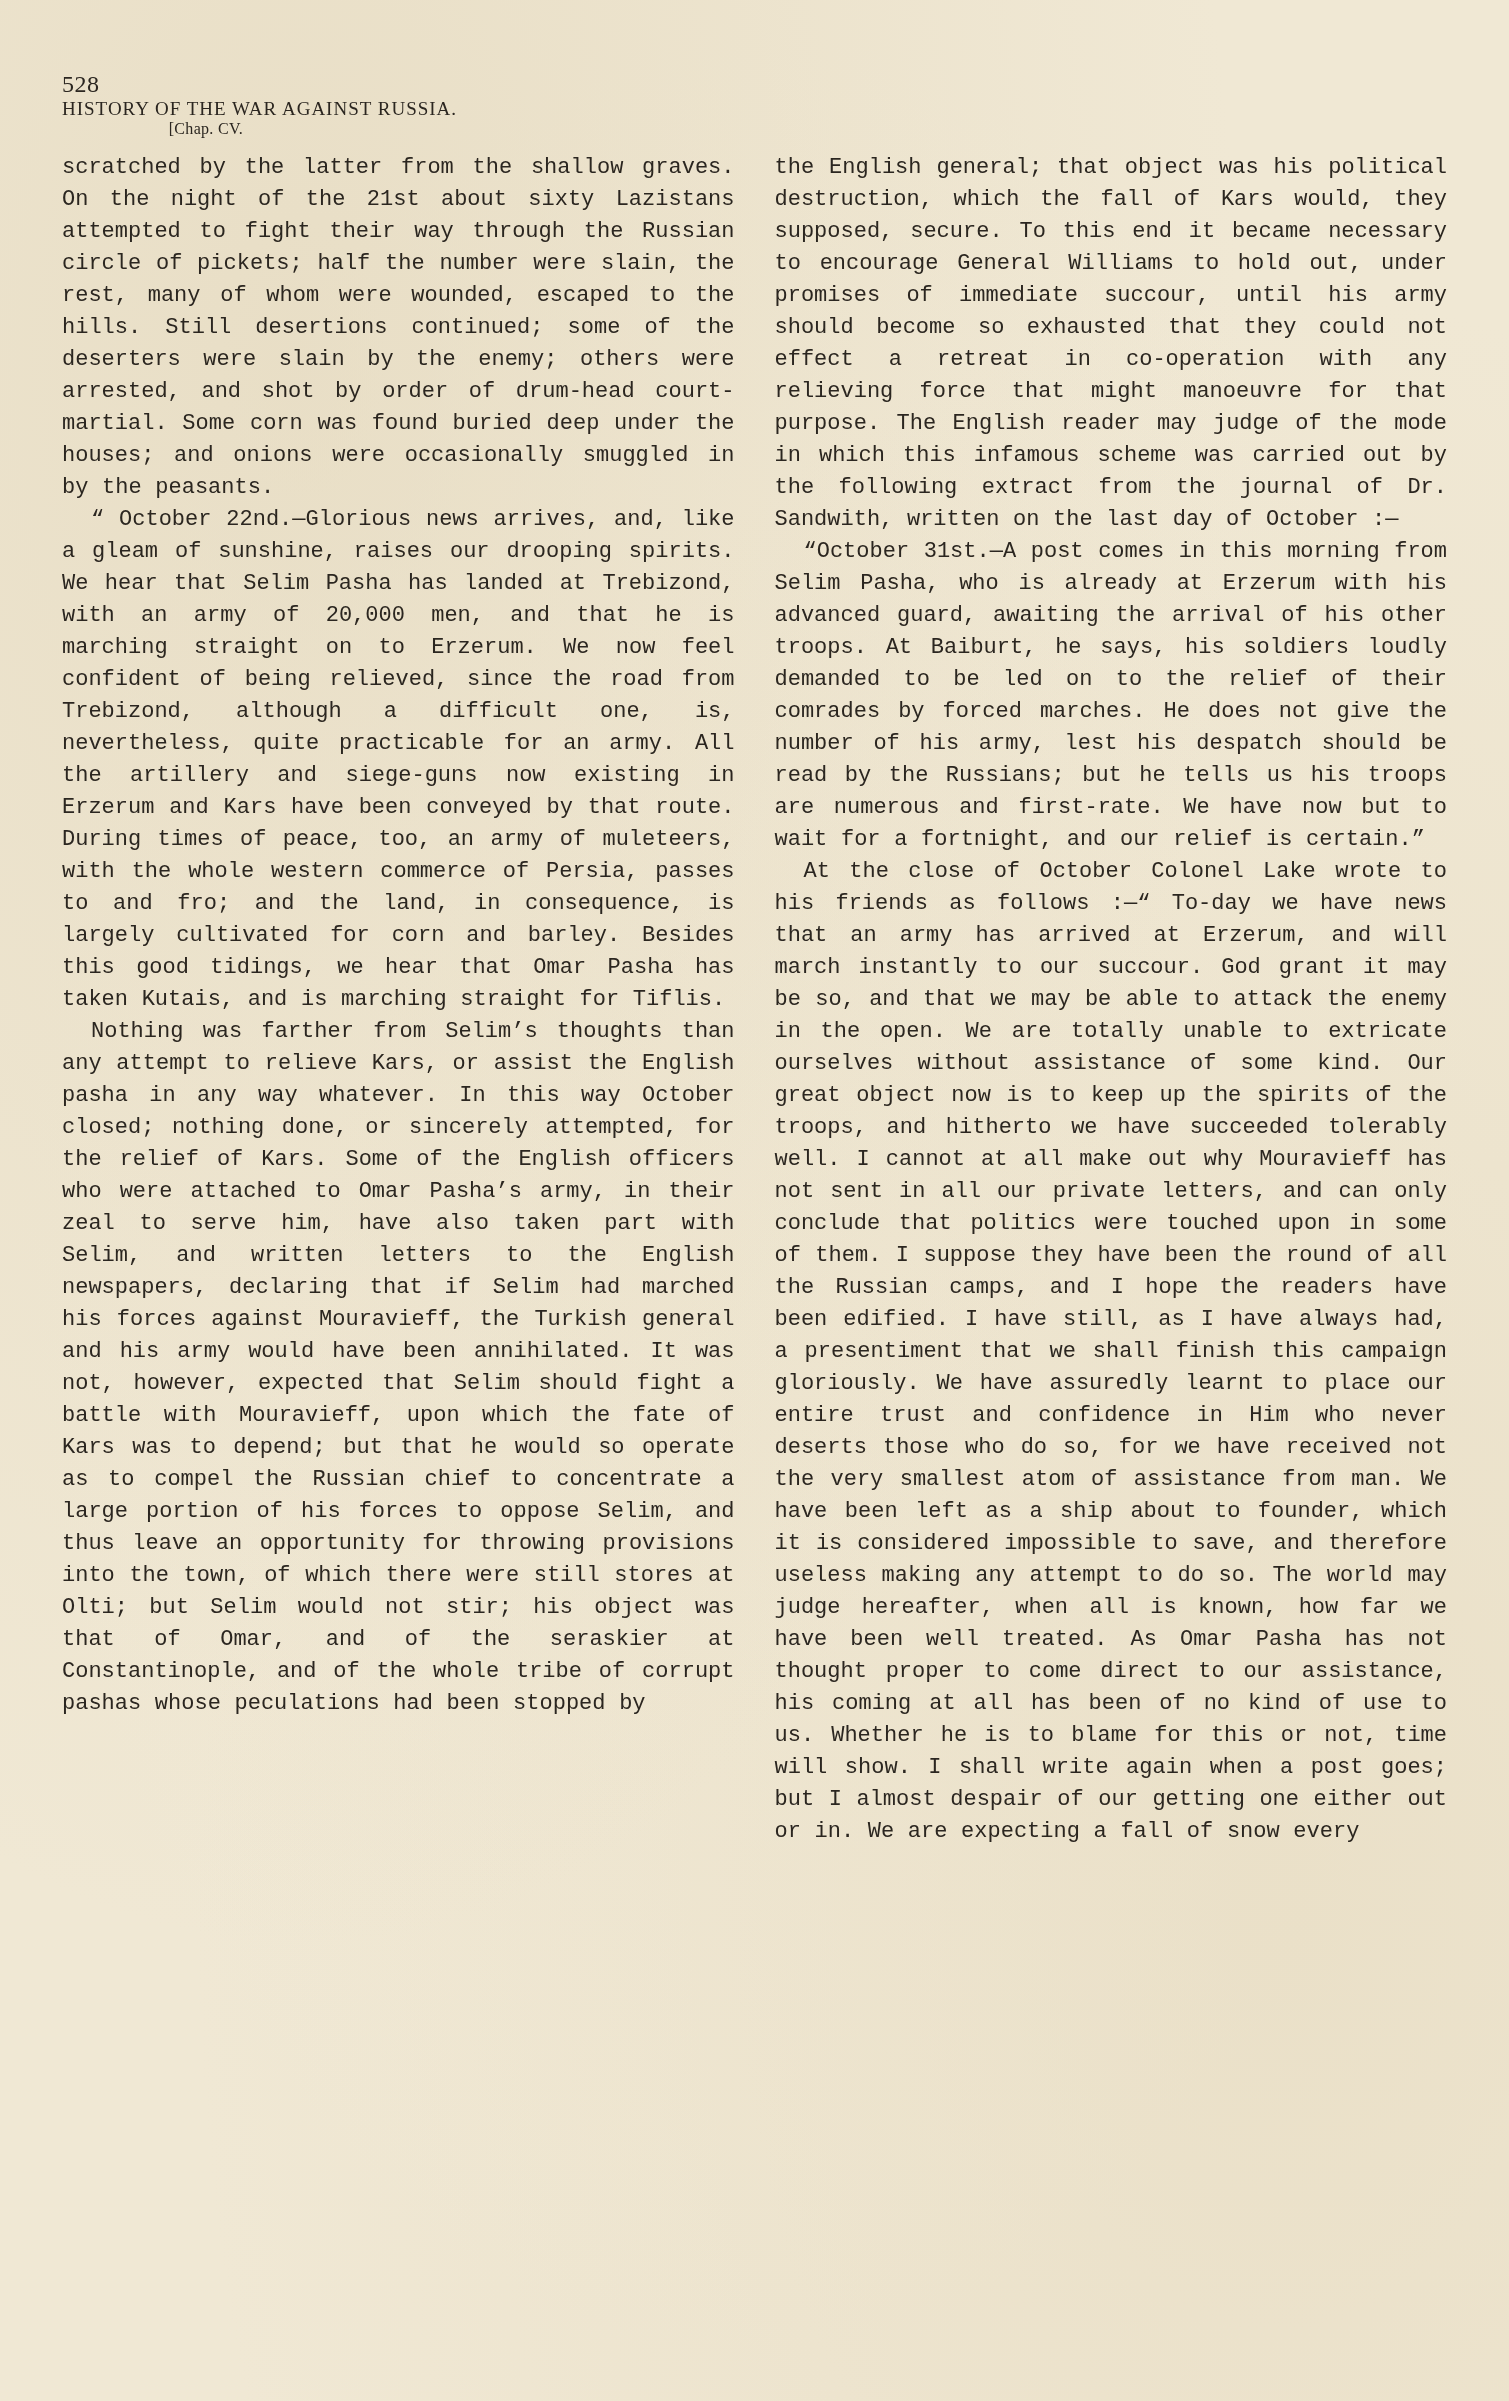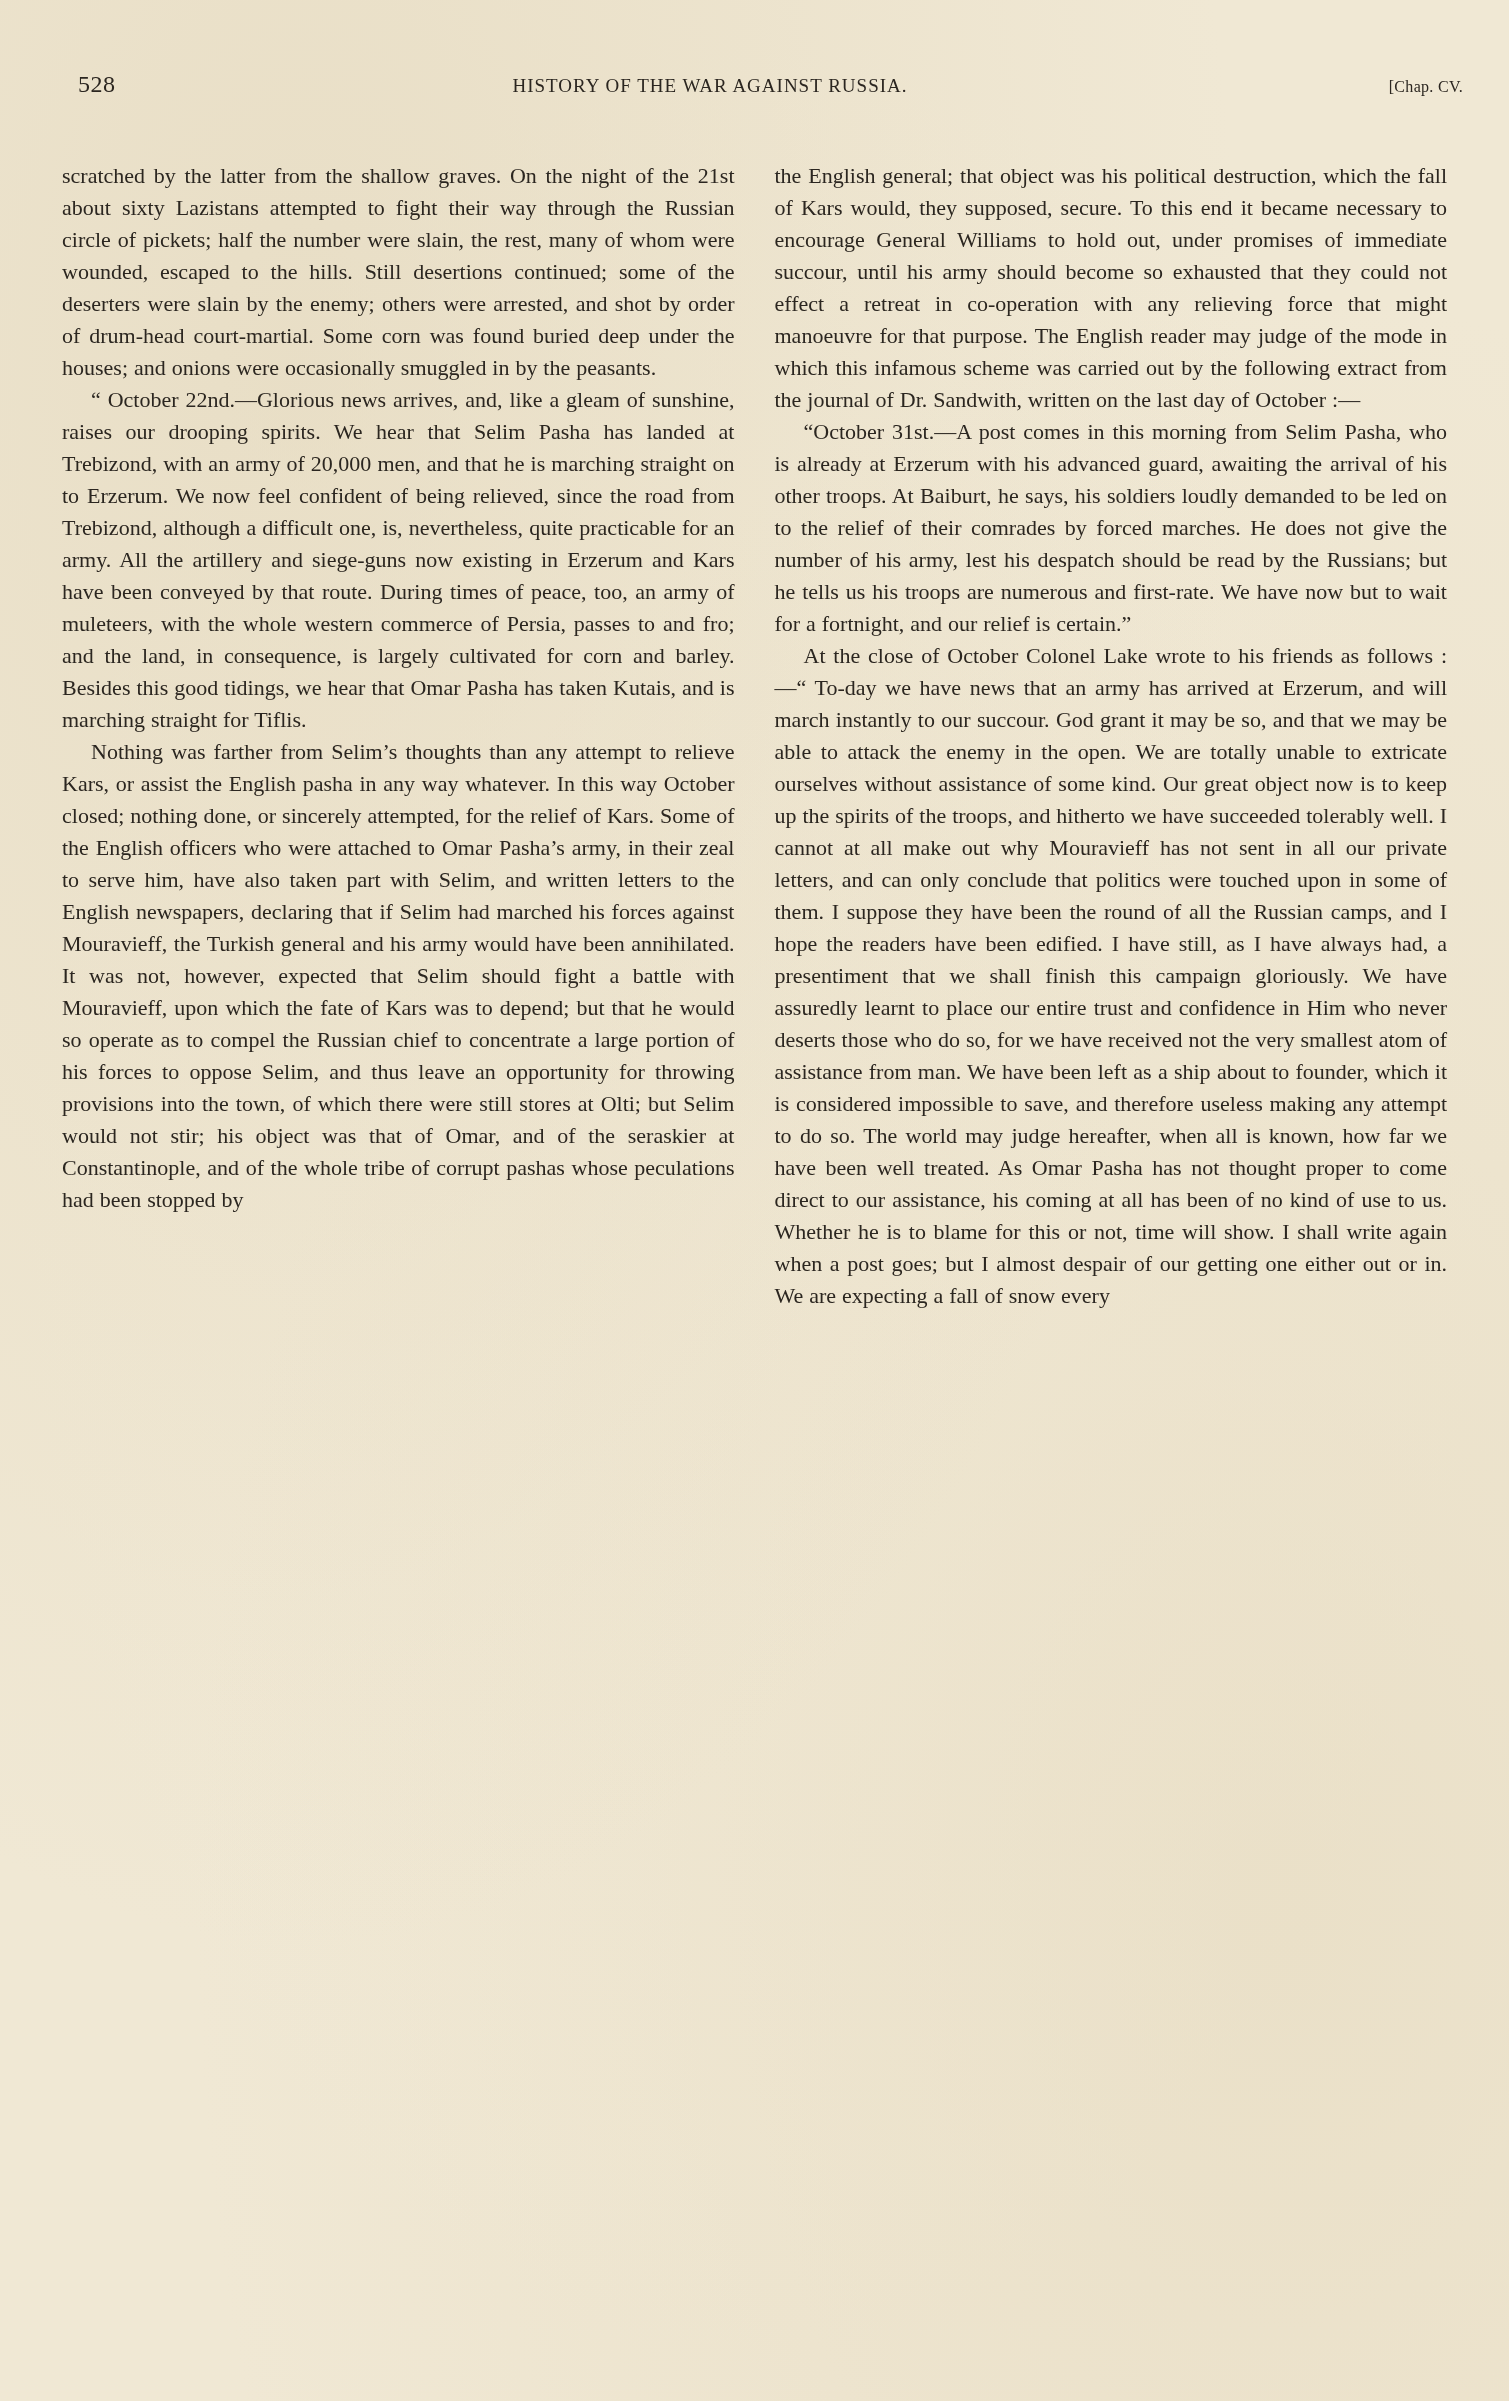--- a/index.html
+++ b/index.html
@@ -21,28 +21,29 @@
     width: 1509px;
     height: 2401px;
     background: #f0e8d4;
     background-image:
       radial-gradient(ellipse at 20% 15%, rgba(226,214,186,0.55) 0%, rgba(240,232,212,0) 55%),
       radial-gradient(ellipse at 85% 80%, rgba(228,216,188,0.5) 0%, rgba(240,232,212,0) 60%),
       radial-gradient(ellipse at 50% 50%, rgba(243,236,218,0.6) 0%, rgba(236,227,205,0) 70%);
   }
   .header {
     position: absolute;
-    left: 78px;
+    left: 62px;
     top: 71px;
     width: 1385px;
     height: 35px;
     display: flex;
     align-items: baseline;
     font-size: 26px;
     letter-spacing: 0.5px;
+    flex-direction: column;
   }
   .header .folio {
     font-size: 24px;
     width: 95px;
     text-align: left;
   }
   .header .running-title {
     flex: 1;
     text-align: center;
     font-size: 19px;
@@ -52,25 +53,26 @@
   .header .chapter {
     width: 181px;
     text-align: right;
     font-size: 16px;
     letter-spacing: 0.3px;
     white-space: nowrap;
   }
   .columns {
     position: absolute;
     left: 62px;
-    top: 160px;
+    top: 152px;
     width: 1385px;
     height: 2153px;
     display: flex;
     gap: 0;
+    font-family: Liberation Mono, monospace;
   }
   .col {
     width: 673px;
     font-size: 22px;
     line-height: 32px;
     text-align: justify;
     text-justify: inter-word;
     hyphens: manual;
     word-spacing: 0.02em;
   }

